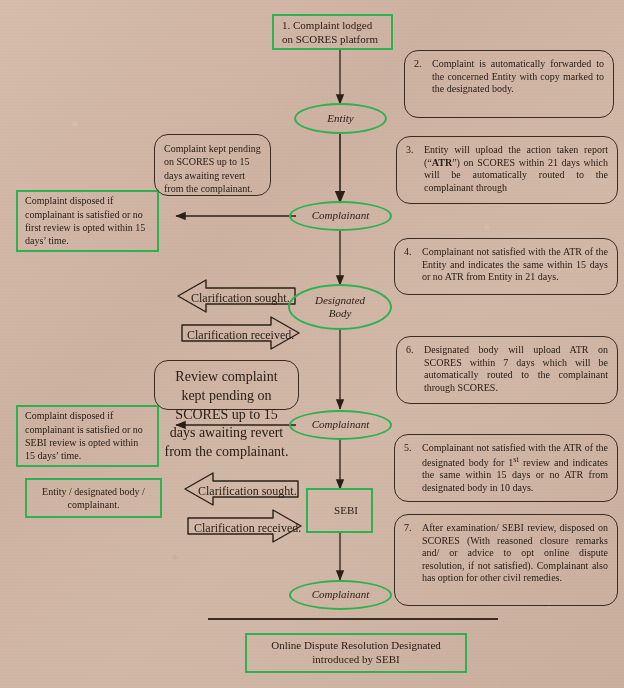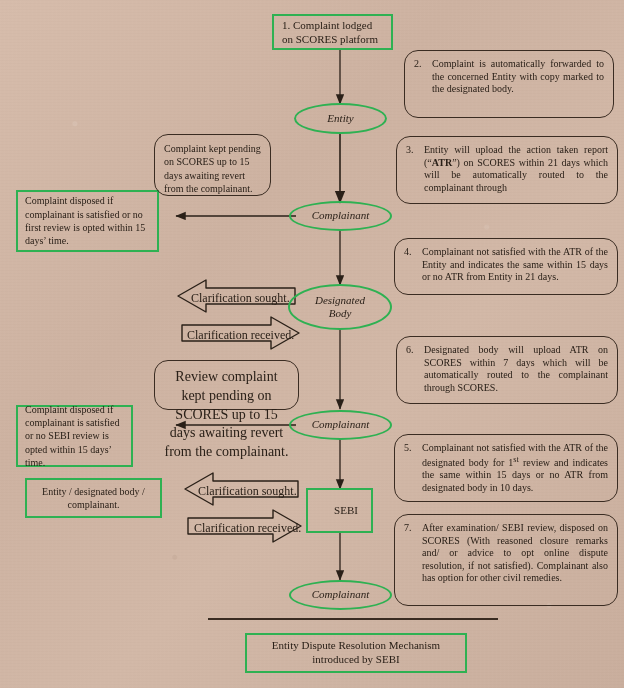--- a/index.html
+++ b/index.html
@@ -158,28 +158,28 @@
 
   <div class="node grect t11" style="left:306px; top:488px; width:67px; height:45px;padding-left:13px;">
     <span>SEBI</span>
   </div>
 
   <div class="node gell t11" style="left:289px; top:580px; width:103px; height:30px;">
     <span>Complainant</span>
   </div>
 
   <div class="node grect t11" style="left:245px; top:633px; width:222px; height:40px;">
-    <span style="line-height:1.25;">Entity Dispute Resolution Mechanism introduced by SEBI</span>
+    <span style="line-height:1.25;">Online Dispute Resolution Designated introduced by SEBI</span>
   </div>
 
   <div class="node grect t10" style="left:16px; top:190px; width:143px; height:62px; justify-content:center; padding:4px 7px;">
     <span style="text-align:left; line-height:1.33;">Complaint disposed if complainant is satisfied or no first review is opted within 15 days’ time.</span>
   </div>
 
-  <div class="node grect t10" style="left:16px; top:405px; width:117px; height:62px; justify-content:flex-start; padding:0 7px;">
+  <div class="node grect t10" style="left:16px; top:405px; width:143px; height:62px; justify-content:flex-start; padding:0 7px;">
     <span style="text-align:left; line-height:1.33;">Complaint disposed if complainant is satisfied or no SEBI review is opted within 15 days’ time.</span>
   </div>
 
 
   <div class="node grect t10" style="left:25px; top:478px; width:137px; height:40px;">
     <span style="line-height:1.3;">Entity / designated body / complainant.</span>
   </div>
 
   <div class="node note t10" style="left:154px; top:134px; width:117px; height:62px;">
     <span style="display:block; text-align:left; line-height:1.34;">Complaint kept pending on SCORES up to 15 days awaiting revert from the complainant.</span>

